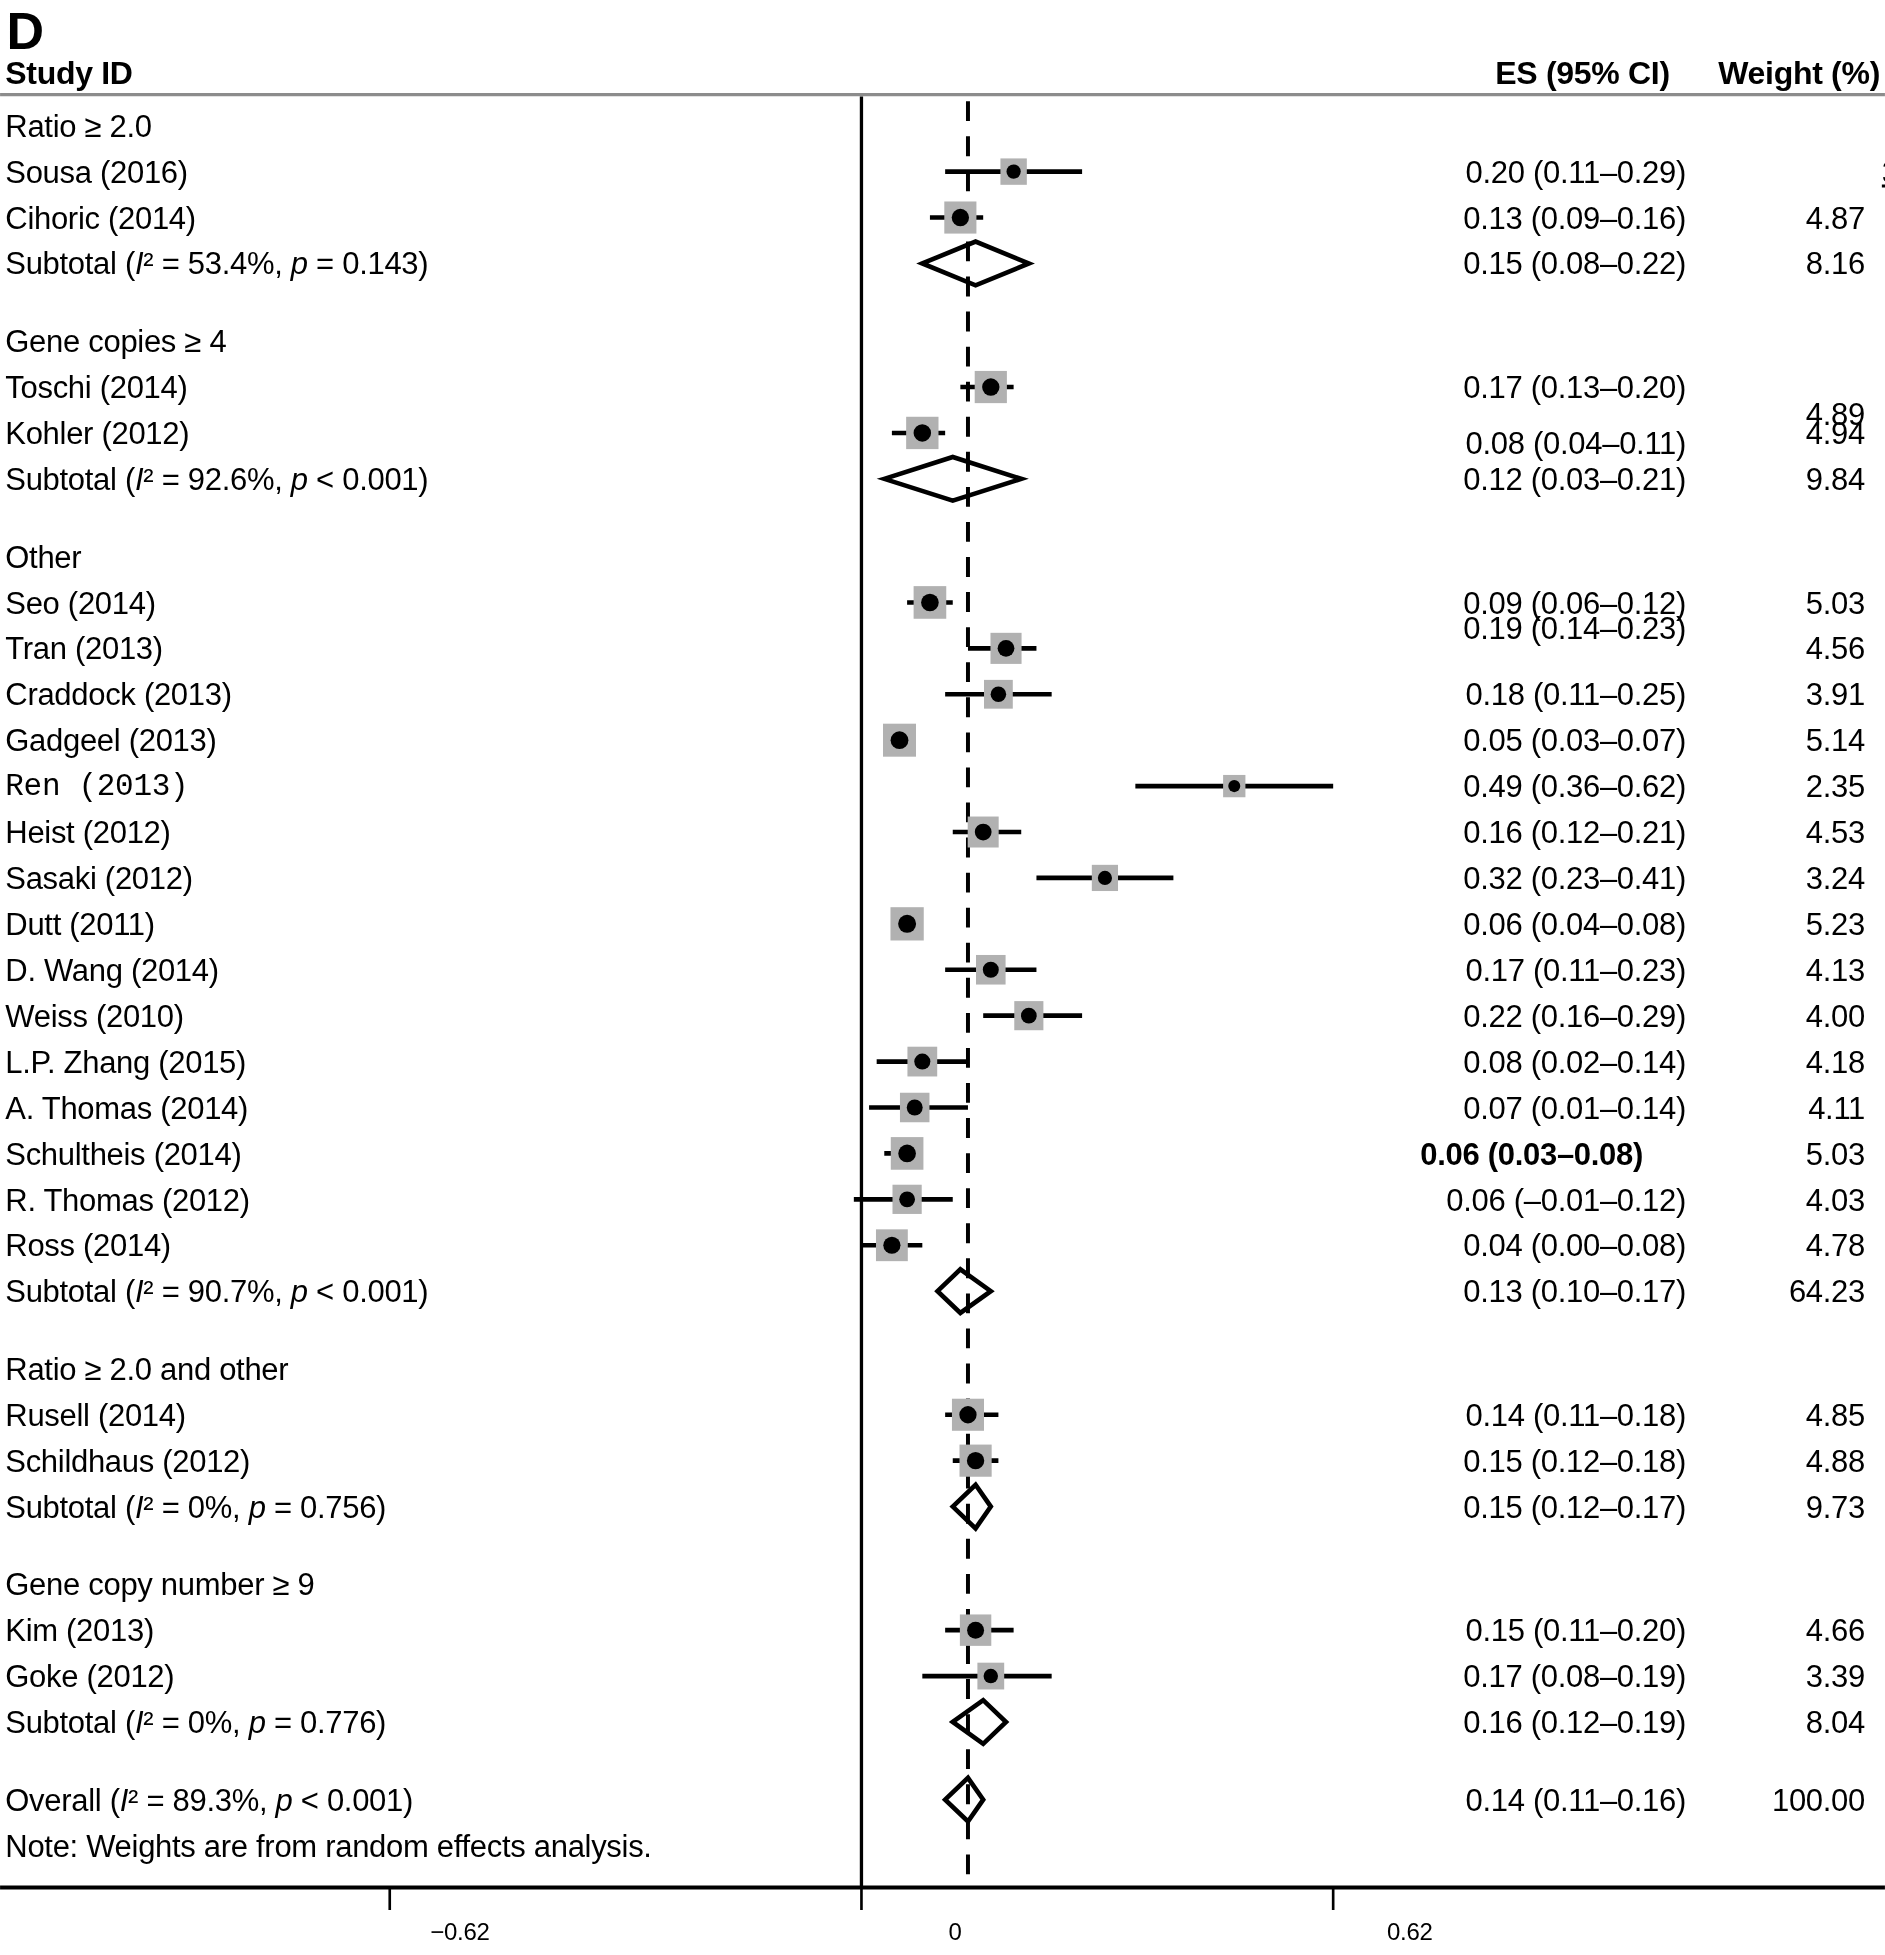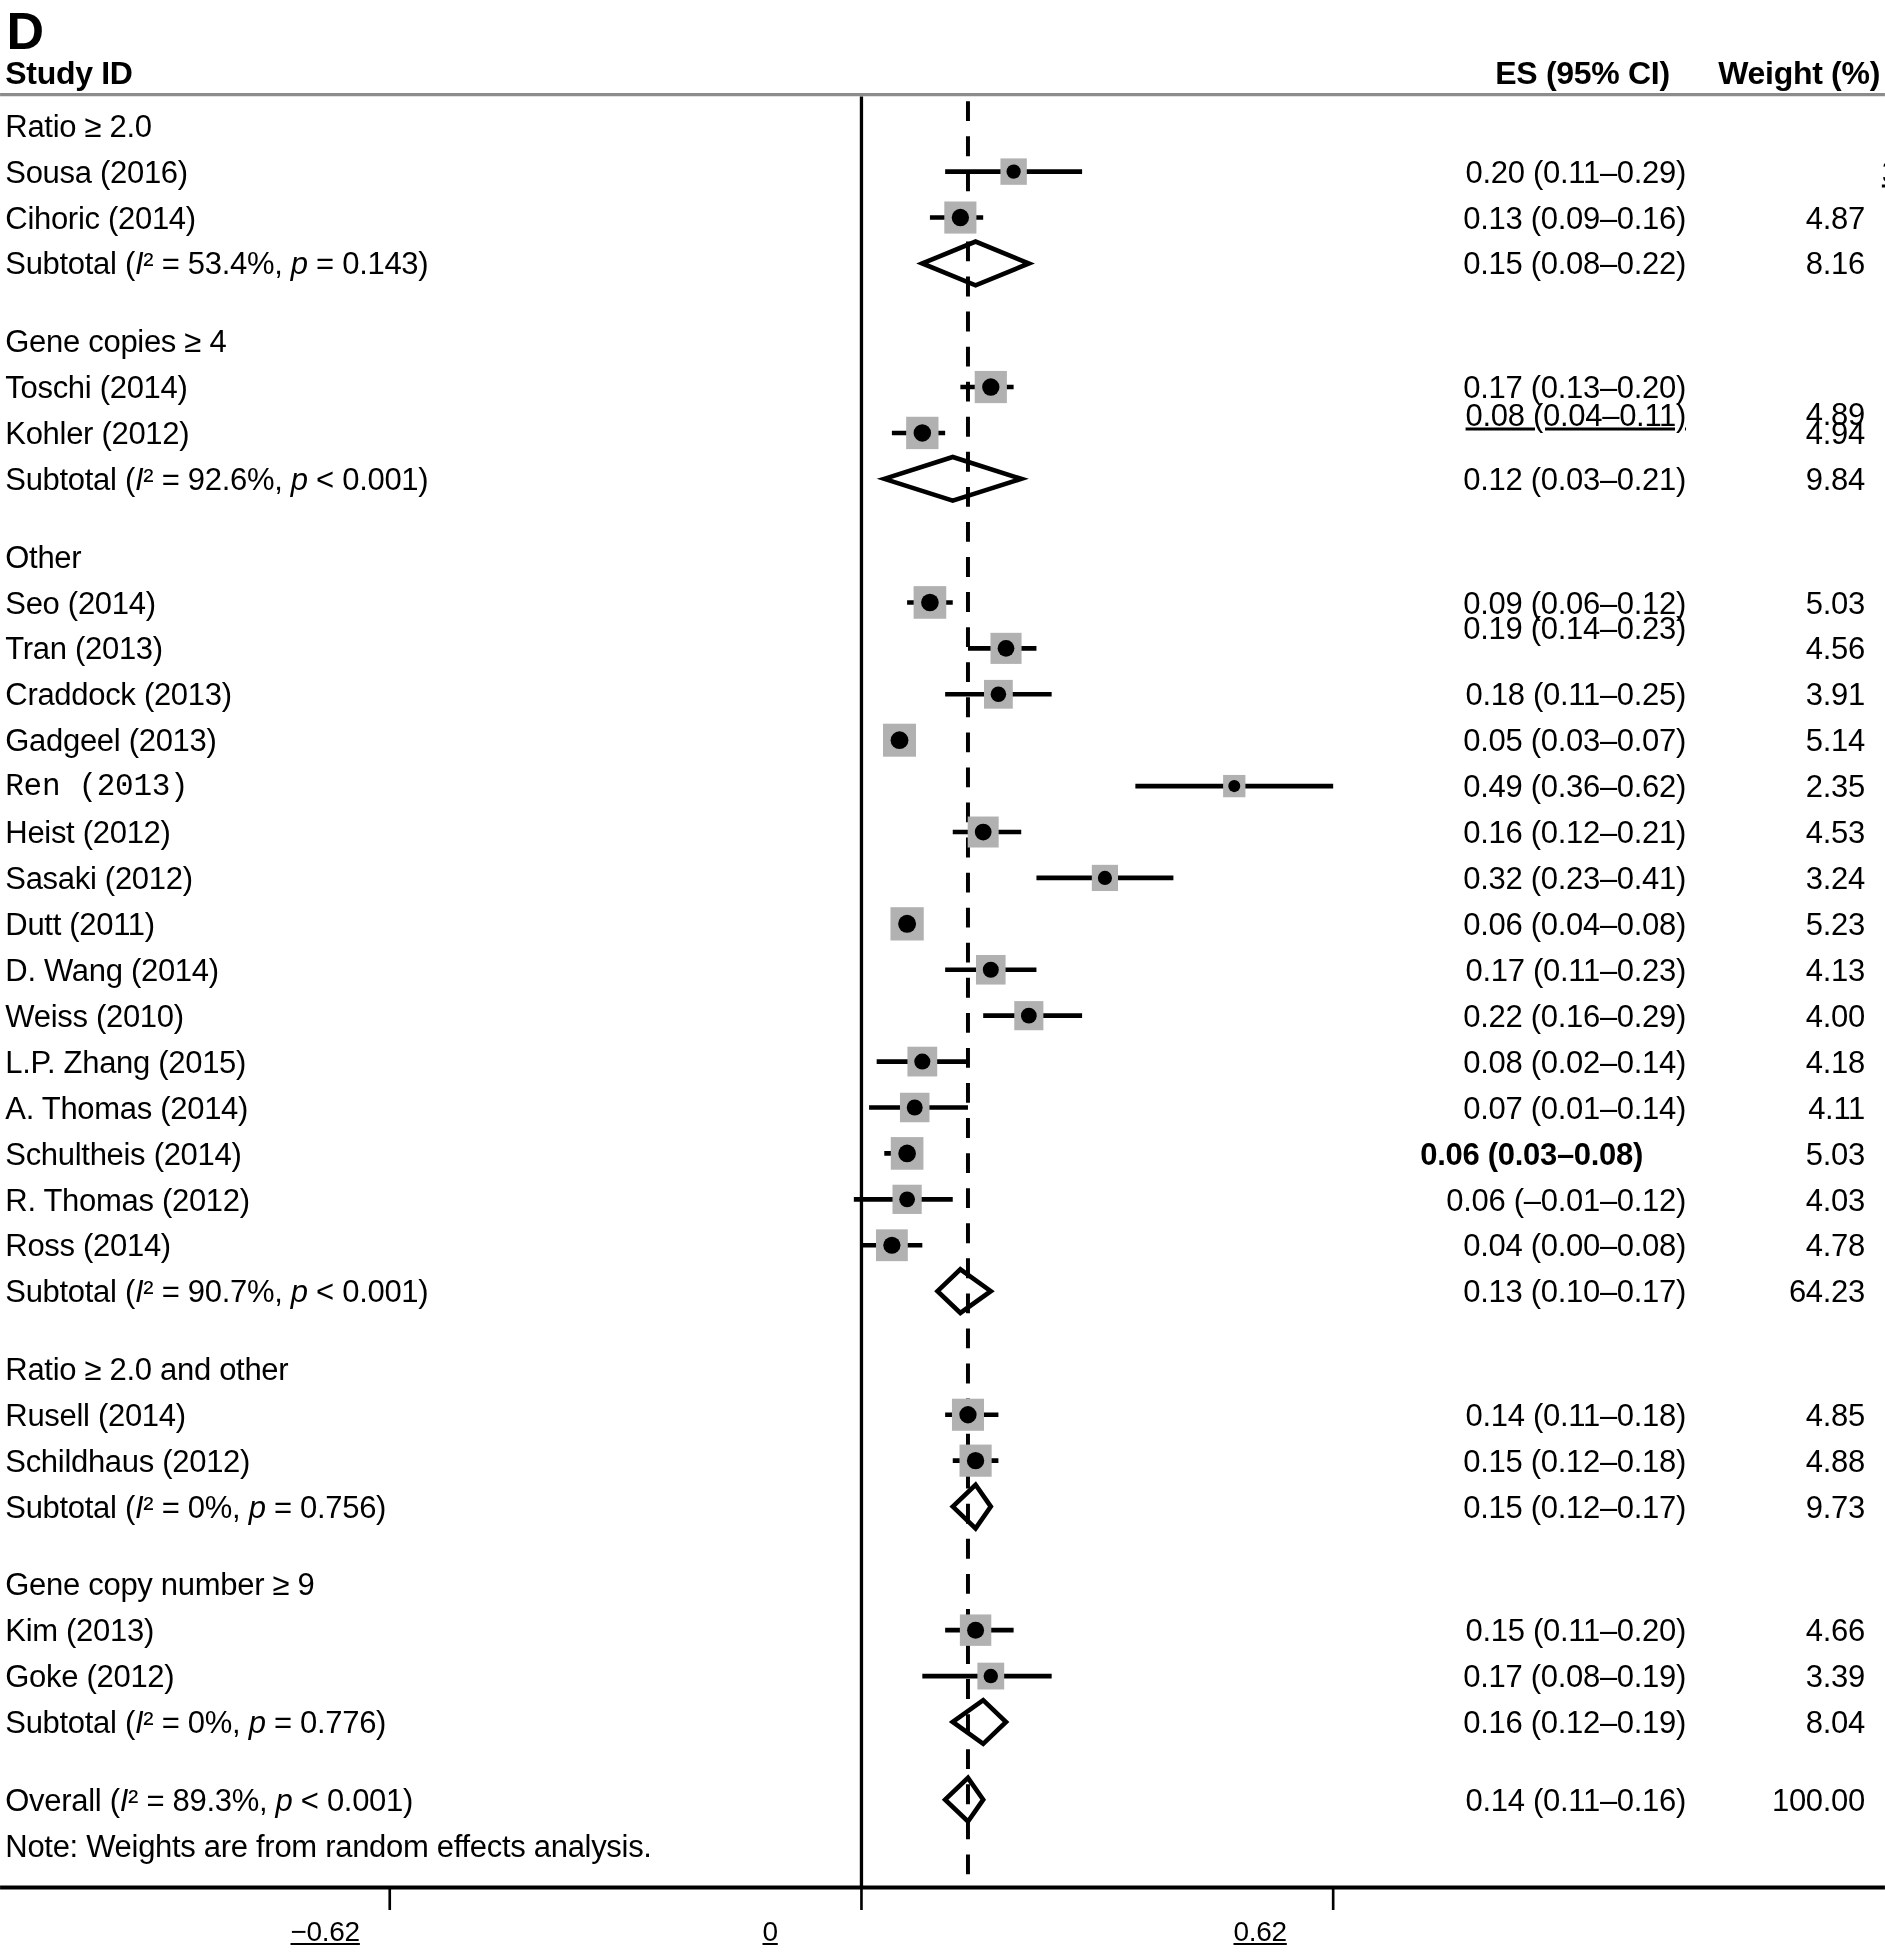--- a/index.html
+++ b/index.html
@@ -6,21 +6,21 @@
   body{width:1885px;height:1955px;position:relative;font-family:"Liberation Sans",sans-serif;color:#000;}
   .fig{position:absolute;inset:0;overflow:hidden;}
   .txt{position:absolute;white-space:nowrap;font-size:31px;letter-spacing:-0.3px;line-height:1;transform:translateY(-50%);}
   .title{position:absolute;left:6.6px;top:5.3px;font-size:52px;font-weight:bold;letter-spacing:-0.7px;line-height:1;}
   .colhead{position:absolute;font-size:32px;font-weight:bold;letter-spacing:-0.3px;line-height:1;transform:translateY(-50%);white-space:nowrap;}
   .right{text-align:right;}
   .center{text-align:center;}
   .es-col{width:463px;}
   .wt-col{width:265px;}
   .note{font-size:31px;}
-  .ticklab{position:absolute;width:199px;text-align:left;font-size:28px;letter-spacing:-0.3px;line-height:1;transform:translate(-50%,-50%);white-space:nowrap;text-decoration:underline;}
+  .ticklab{position:absolute;width:199px;text-align:right;font-size:24px;letter-spacing:-0.3px;line-height:1;transform:translate(-50%,-50%);white-space:nowrap;}
   svg#plot{position:absolute;left:0;top:0;}
   i{font-style:italic;}
 </style>
 </head>
 <body>
 
 <div class="fig">
   <div class="title">D</div>
 
   <div class="colhead" style="left:5.3px;top:73px;">Study ID</div>
@@ -121,21 +121,21 @@
       <div class="txt right es-col" style="left: 1223px; top: 218px;">0.13 (0.09–0.16)</div>
       <div class="txt right wt-col" style="left: 1600px; top: 218px;">4.87</div>
       <div class="txt" style="left: 5.3px; top: 263px;">Subtotal (<i>I</i>² = 53.4%, <i>p</i> = 0.143)</div>
       <div class="txt right es-col" style="left: 1223px; top: 263px;">0.15 (0.08–0.22)</div>
       <div class="txt right wt-col" style="left: 1600px; top: 263px;">8.16</div>
       <div class="txt" style="left: 5.3px; top: 341px;">Gene copies ≥ 4</div>
       <div class="txt" style="left: 5.3px; top: 387px;">Toschi (2014)</div>
       <div class="txt right es-col" style="left: 1223px; top: 387px;">0.17 (0.13–0.20)</div>
       <div class="txt right wt-col" style="left: 1600px; top: 387px; margin-top: 27px;">4.89</div>
       <div class="txt" style="left: 5.3px; top: 433px;">Kohler (2012)</div>
-      <div class="txt right es-col" style="left: 1223px; top: 415px; text-decoration: underline;">0.08 (0.04–0.11)</div>
+      <div class="txt right es-col" style="left: 1223px; top: 443px;">0.08 (0.04–0.11)</div>
       <div class="txt right wt-col" style="left: 1600px; top: 433px;">4.94</div>
       <div class="txt" style="left: 5.3px; top: 479px;">Subtotal (<i>I</i>² = 92.6%, <i>p</i> &lt; 0.001)</div>
       <div class="txt right es-col" style="left: 1223px; top: 479px;">0.12 (0.03–0.21)</div>
       <div class="txt right wt-col" style="left: 1600px; top: 479px;">9.84</div>
       <div class="txt" style="left: 5.3px; top: 557px;">Other</div>
       <div class="txt" style="left: 5.3px; top: 603px;">Seo (2014)</div>
       <div class="txt right es-col" style="left: 1223px; top: 603px;">0.09 (0.06–0.12)</div>
       <div class="txt right wt-col" style="left: 1600px; top: 603px;">5.03</div>
       <div class="txt" style="left: 5.3px; top: 648px;">Tran (2013)</div>
       <div class="txt right es-col" style="left: 1223px; top: 628px;">0.19 (0.14–0.23)</div>

